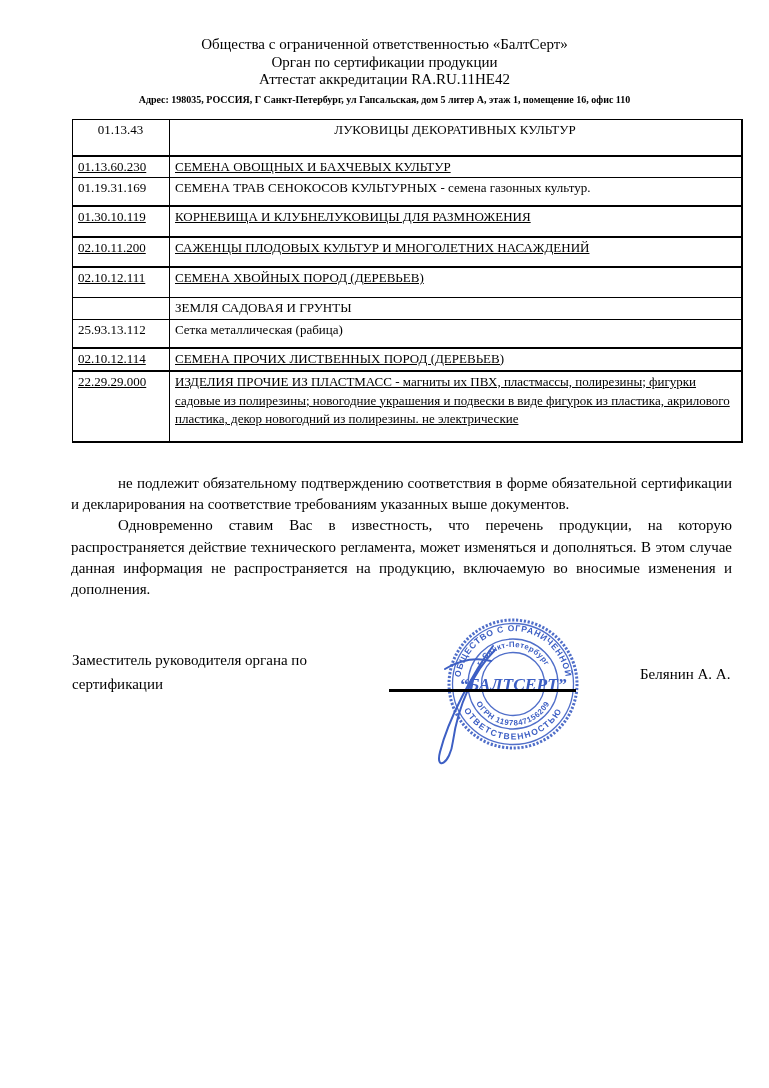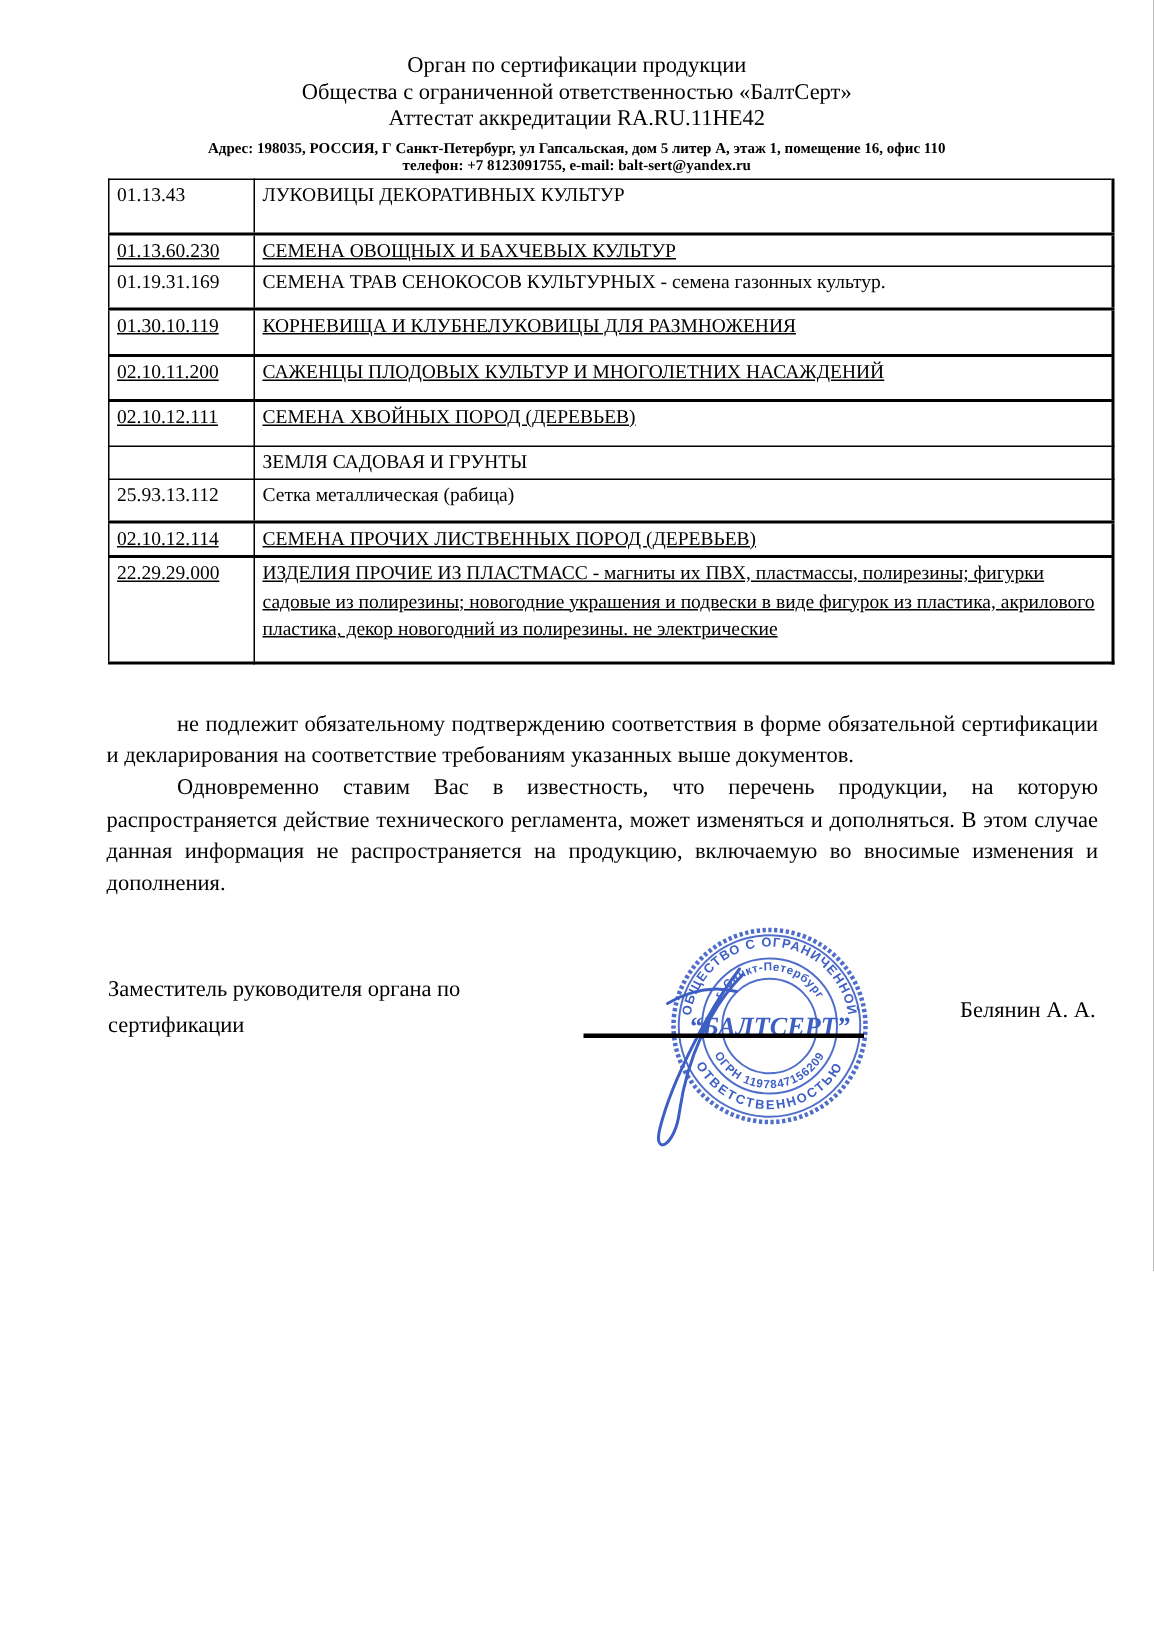--- a/index.html
+++ b/index.html
@@ -28,21 +28,21 @@
   table.products{border:1px solid #000;border-right:2px solid #000;border-bottom:2px solid #000;}
   table.products td{
     border:1px solid #000;
     padding:1px 6px 1px 5px;
     vertical-align:top;
     line-height:1.45;
     overflow:hidden;
   }
   td.code{width:85px;border-right-width:2px;}
   tr.thick td{border-top-width:2px;text-decoration:underline;}
-  tr.r1{height:36px;}  tr.r2{height:17px;}  tr.r3{height:28px;}
+  tr.r1{height:36px;text-align:center;}  tr.r2{height:17px;}  tr.r3{height:28px;}
   tr.r4{height:31px;}  tr.r5{height:30px;}  tr.r6{height:30px;}
   tr.r7{height:31px;}  tr.r8{height:18px;margin-top:42px;}  tr.r9{height:28px;}
   tr.r10{height:23px;} tr.r11{height:71px;}
   
   .body-text{
     position:absolute;left:71px;top:473px;width:661px;
     font-size:15px;line-height:21.2px;text-align:justify;
   }
   .body-text p{margin:0;text-indent:47px;}
   
@@ -60,26 +60,25 @@
   }
   .stamp-svg{position:absolute;left:443px;top:614px;z-index:1;}
   .scribble-svg{position:absolute;left:415px;top:622px;z-index:2;}
 </style>
 </head>
 <body>
 
 <div class="page">
 
   <div class="header">
+    <div class="big">Общества с ограниченной ответственностью «БалтСерт»</div>
     <div class="big">Орган по сертификации продукции</div>
-    <div class="big">Общества с ограниченной ответственностью «БалтСерт»</div>
     <div class="big">Аттестат аккредитации RA.RU.11НЕ42</div>
     <div class="small-block">
       <div class="small">Адрес: 198035, РОССИЯ, Г Санкт-Петербург, ул Гапсальская, дом 5 литер А, этаж 1, помещение 16, офис 110</div>
-      <div class="small">телефон: +7 8123091755, e-mail: balt-sert@yandex.ru</div>
     </div>
   </div>
 
   <table class="products">
     <tbody>
       <tr class="r1">
         <td class="code">01.13.43</td>
         <td>ЛУКОВИЦЫ ДЕКОРАТИВНЫХ КУЛЬТУР</td>
       </tr>
       <tr class="r2 thick">

